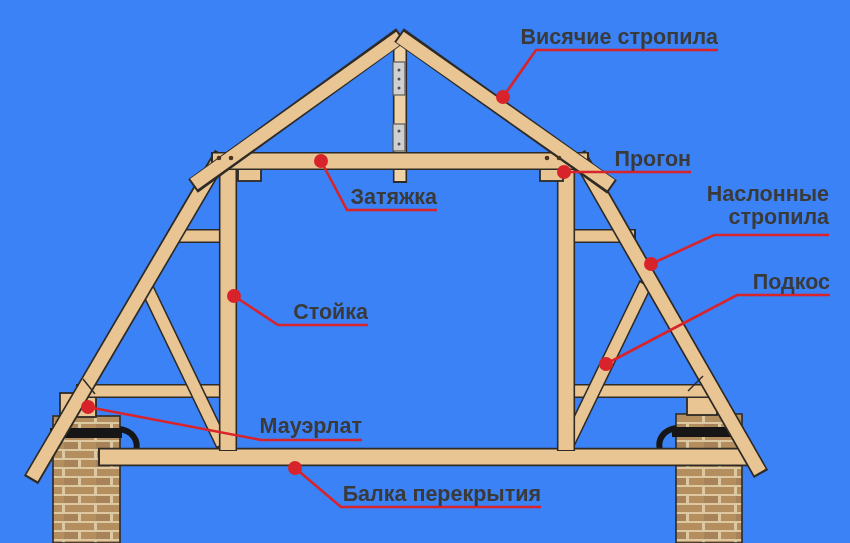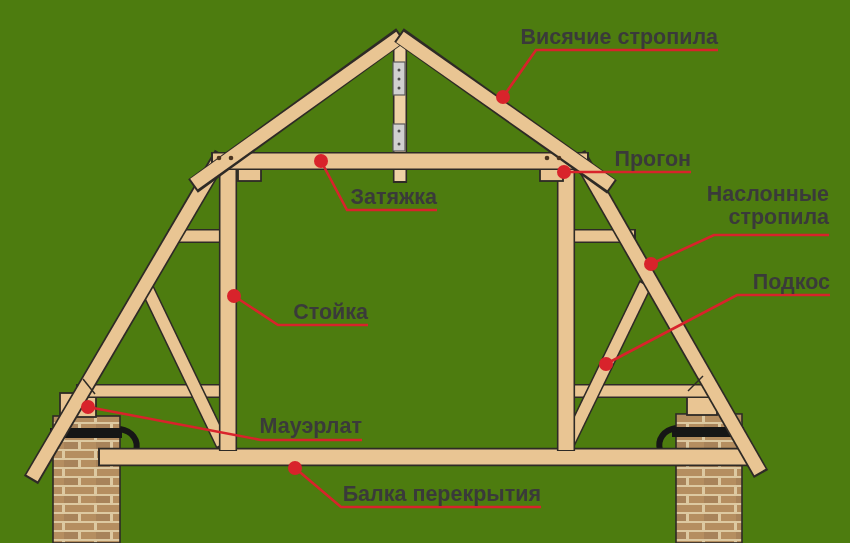--- a/index.html
+++ b/index.html
@@ -1,16 +1,16 @@
 <!DOCTYPE html>
 <html style="--wood: #e9c593; --wood_light: #efd2a6; --outline: #2e2a26; --red: #d8232b; --label: #3a3a3a; --plate: #d0d0d0; --clamp: #161616; --brick_a: #b58e60; --brick_b: #a8835a; --mortar: #ddc9a1;"><head>
 <meta charset="utf-8">
 <style>
   html,body{margin:0;padding:0;background:#ffffff;}
-  .stage{width:850px;height:543px;position:relative;background:#4d7c0f;overflow:hidden;}
+  .stage{width:850px;height:543px;position:relative;background:#3b82f6;overflow:hidden;}
   svg{display:block;}
   .m-dark{stroke:var(--outline);fill:none;}
   .m-wood{stroke:var(--wood);fill:none;}
   .m-wood-light{stroke:var(--wood_light);fill:none;}
   .rect-wood{fill:var(--wood);stroke:var(--outline);stroke-width:1.8;}
   .rect-plate{fill:var(--plate);stroke:#5a5a5a;stroke-width:1.2;}
   .leader{stroke:var(--red);stroke-width:2.6;fill:none;}
   .dot{fill:var(--red);}
   .bolt{fill:#4a3420;}
   .platebolt{fill:#4d4d4d;}

